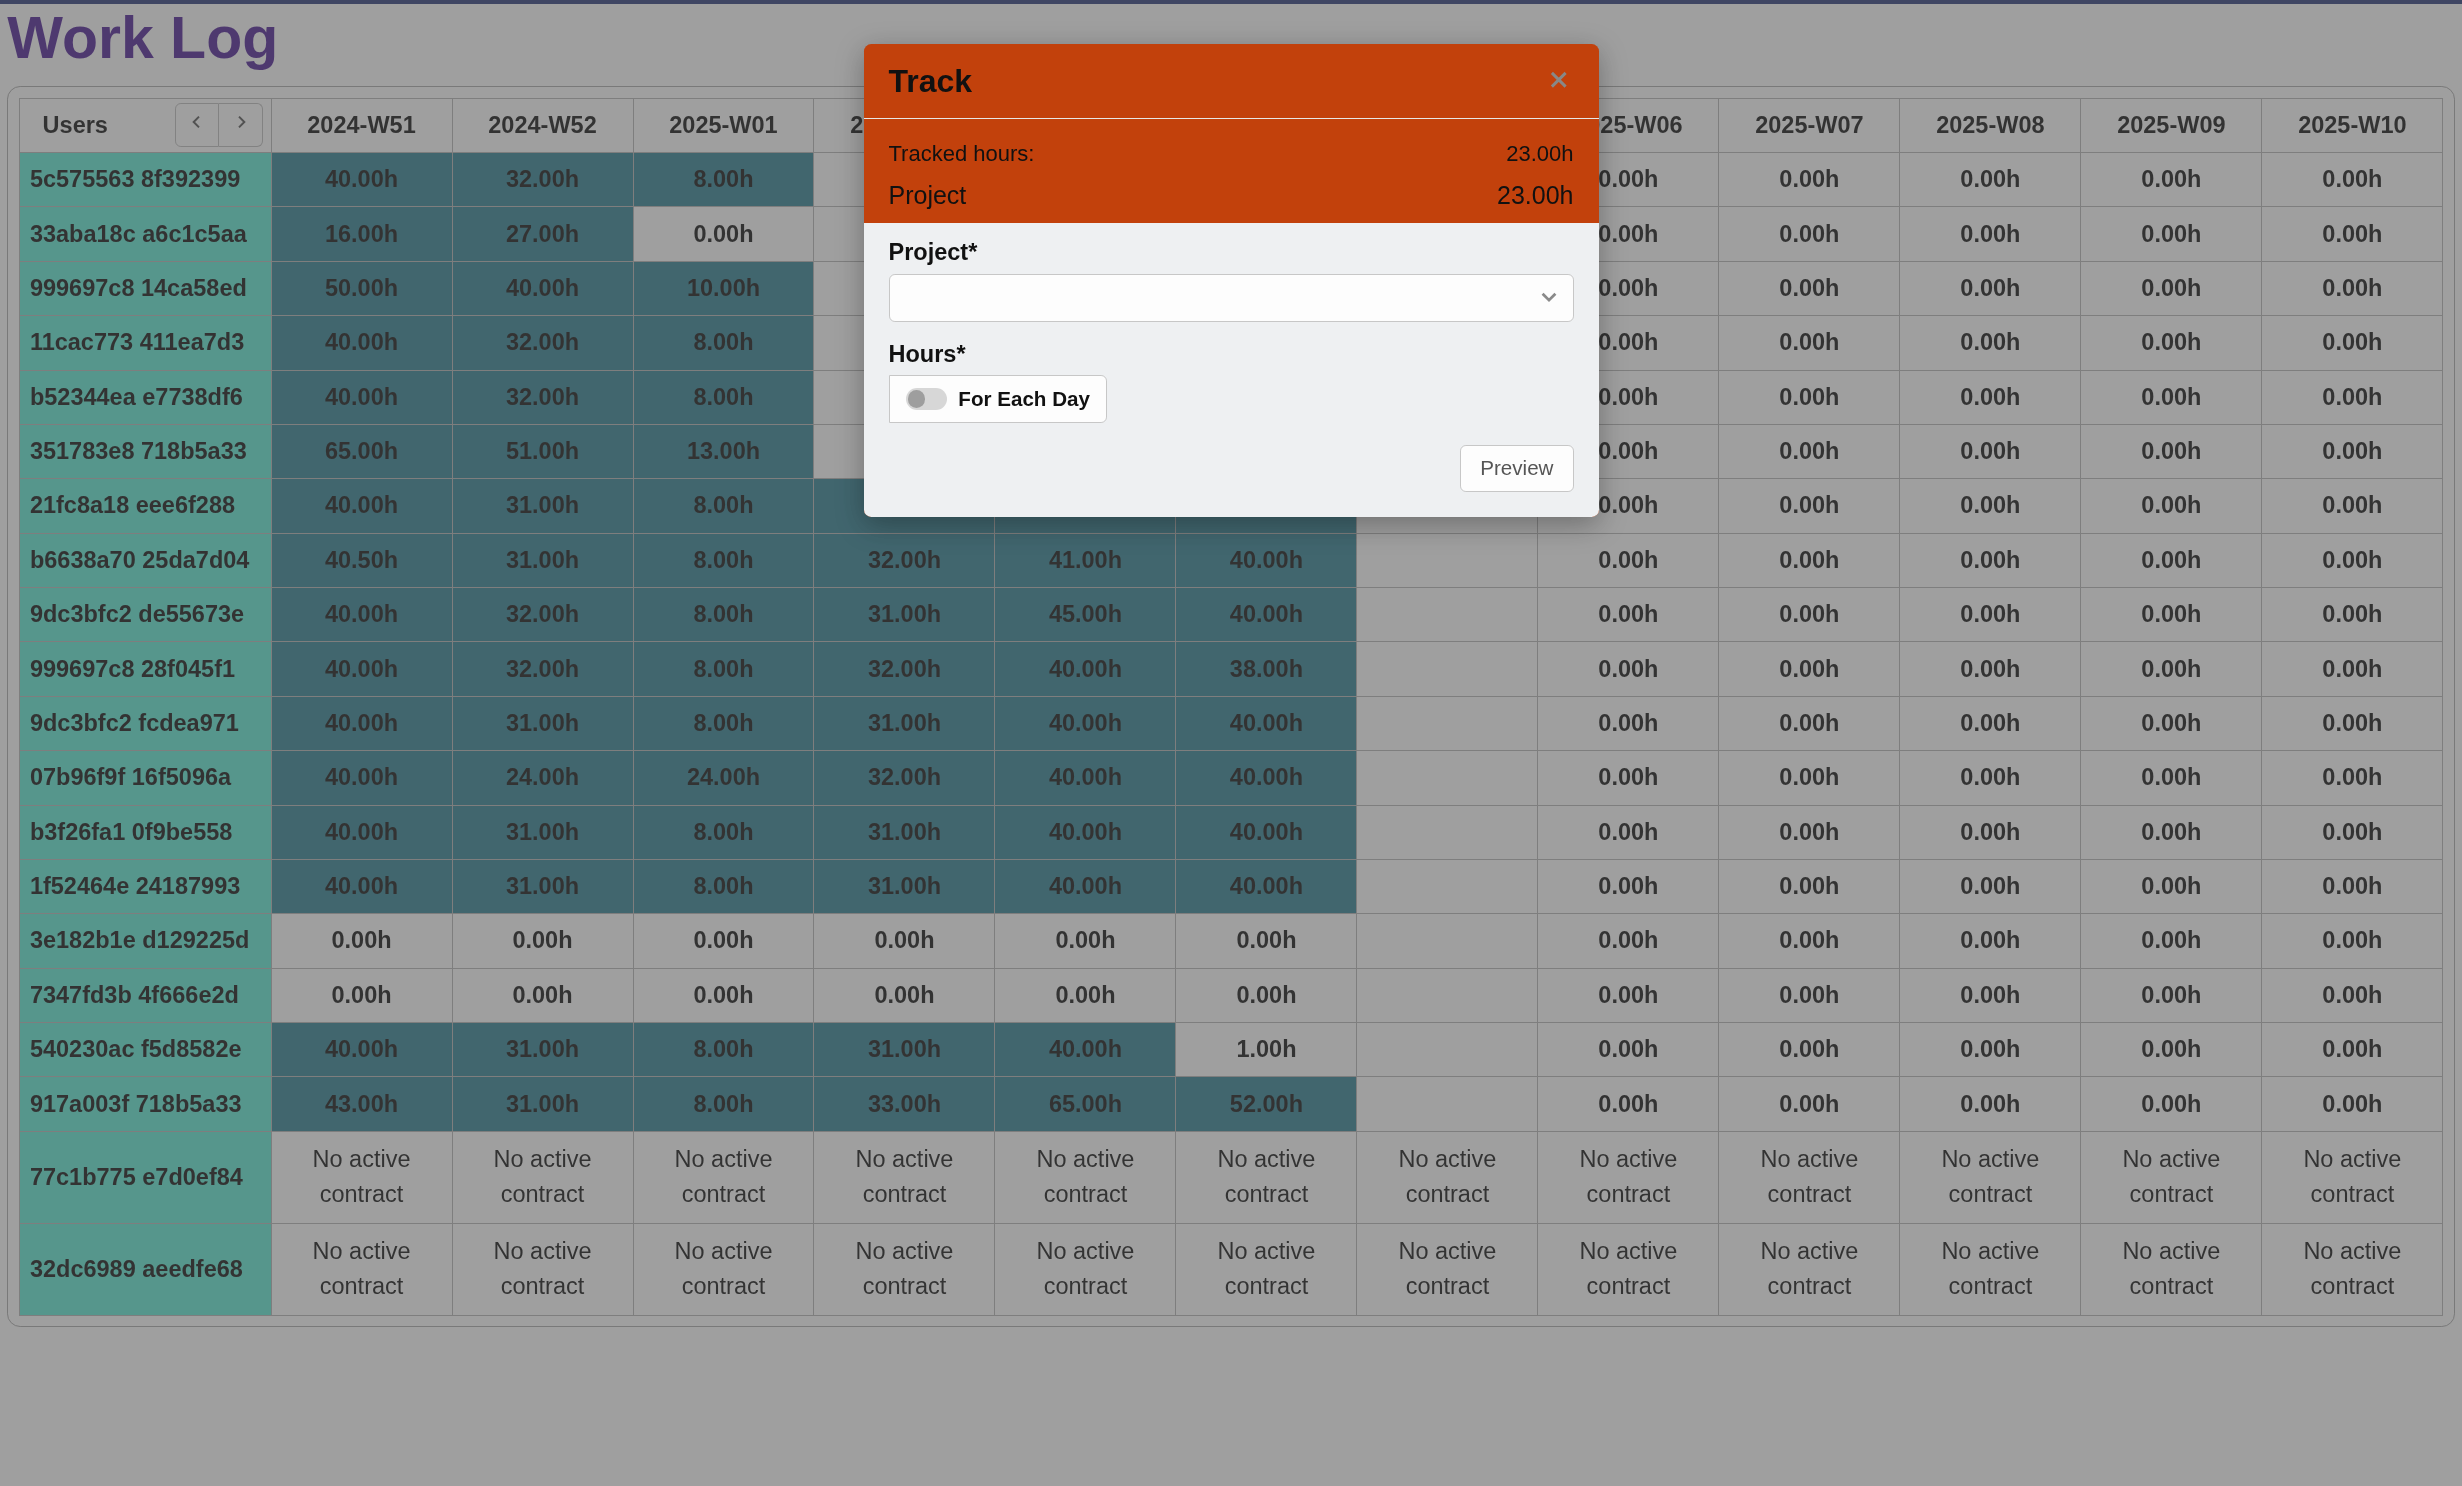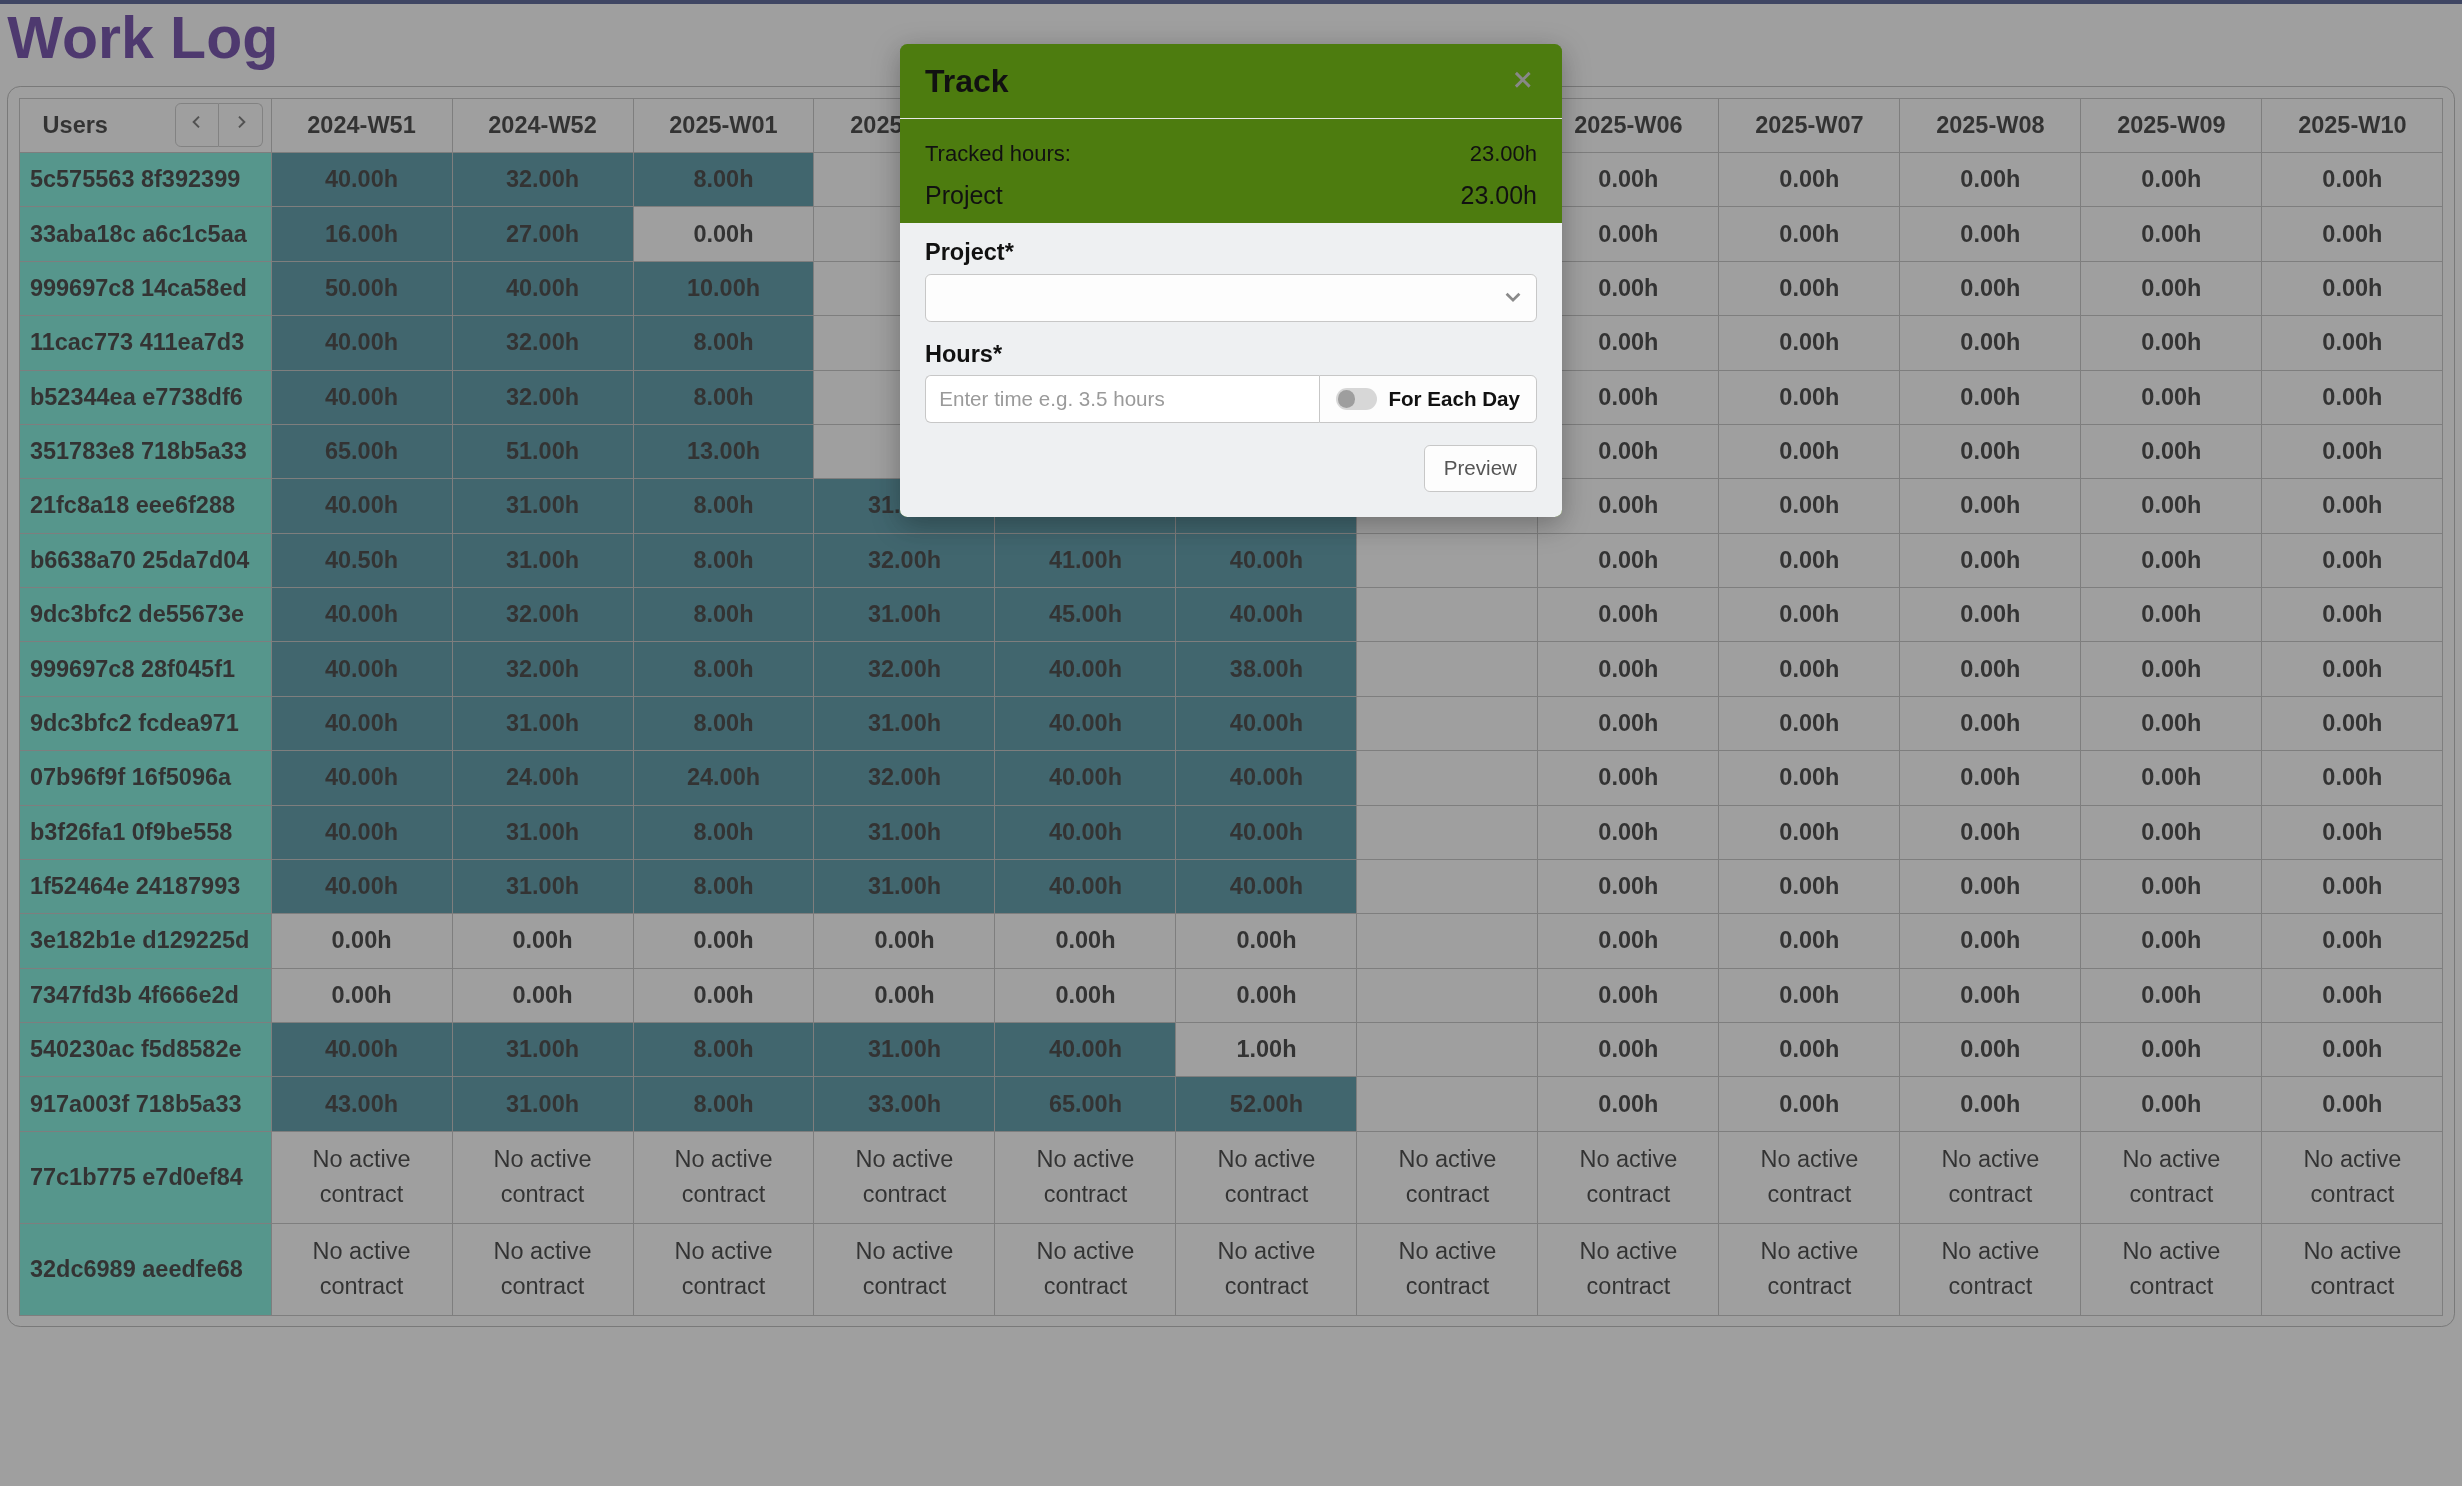--- a/index.html
+++ b/index.html
@@ -91,22 +91,22 @@
   .overlay {
     position: fixed;
     inset: 0;
     background: rgba(80,80,80,0.55);
     display: flex;
     align-items: flex-start;
     justify-content: center;
     padding-top: 44px;
   }
   .modal {
-    width: 662px;
-    background: #4d7c0f;
+    width: 735px;
+    background: #c2410c;
     border-radius: 7.3px;
     box-shadow: 0 7.3px 29px rgba(0,0,0,0.3);
     overflow: hidden;
   }
   .modal-header {
     display: flex;
     align-items: center;
     justify-content: space-between;
     padding: 19px 25px 17.6px 25px;
     border-bottom: 1.5px solid #e7e7e7;
@@ -598,21 +598,20 @@
       <div class="select-wrap">
         <select class="select"></select>
         <span class="select-chevron">
           <svg viewBox="0 0 24 24">
               <path d="M5 9 L12 16 L19 9"></path>
             </svg>
         </span>
       </div>
       <div class="form-label">Hours*</div>
       <div class="hours-row">
-        <input class="hours-input" type="text" placeholder="Enter time e.g. 3.5 hours" style="">
         <div class="each-day-box">
           <div class="toggle">
             <div class="toggle-knob"></div>
           </div>
           <span class="each-day-label">For Each Day</span>
         </div>
       </div>
       <div class="preview-row">
         <button class="preview-btn">Preview</button>
       </div>

